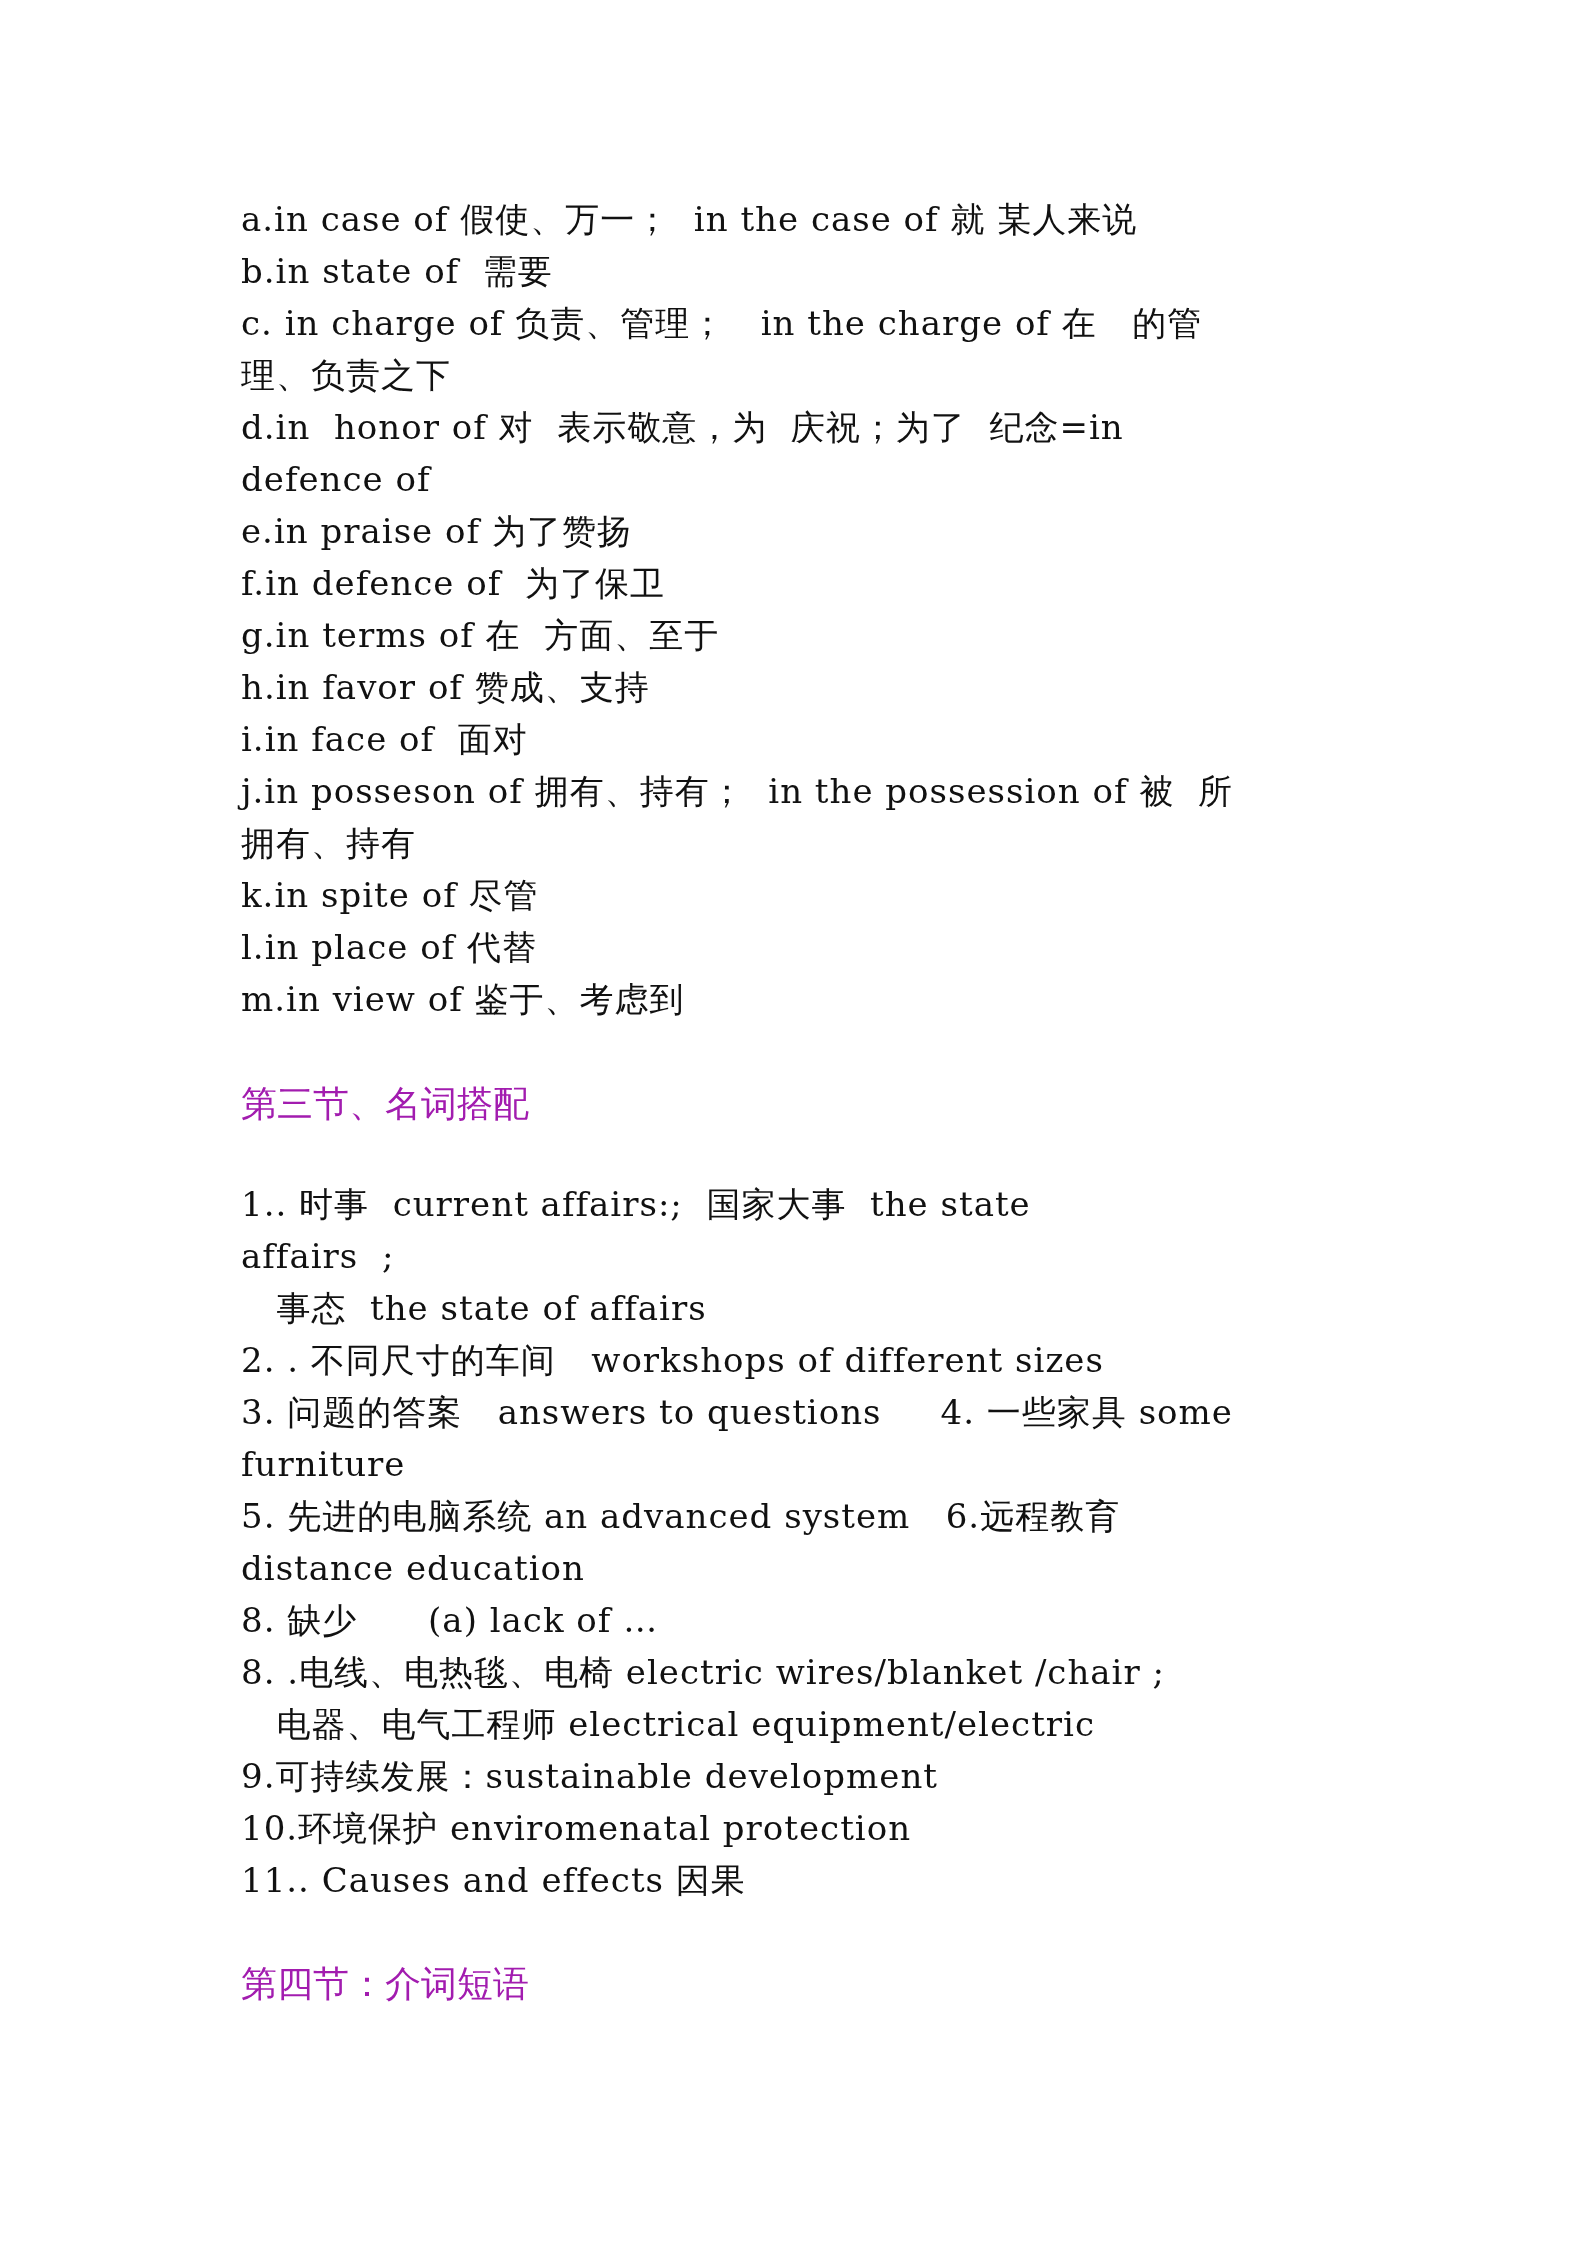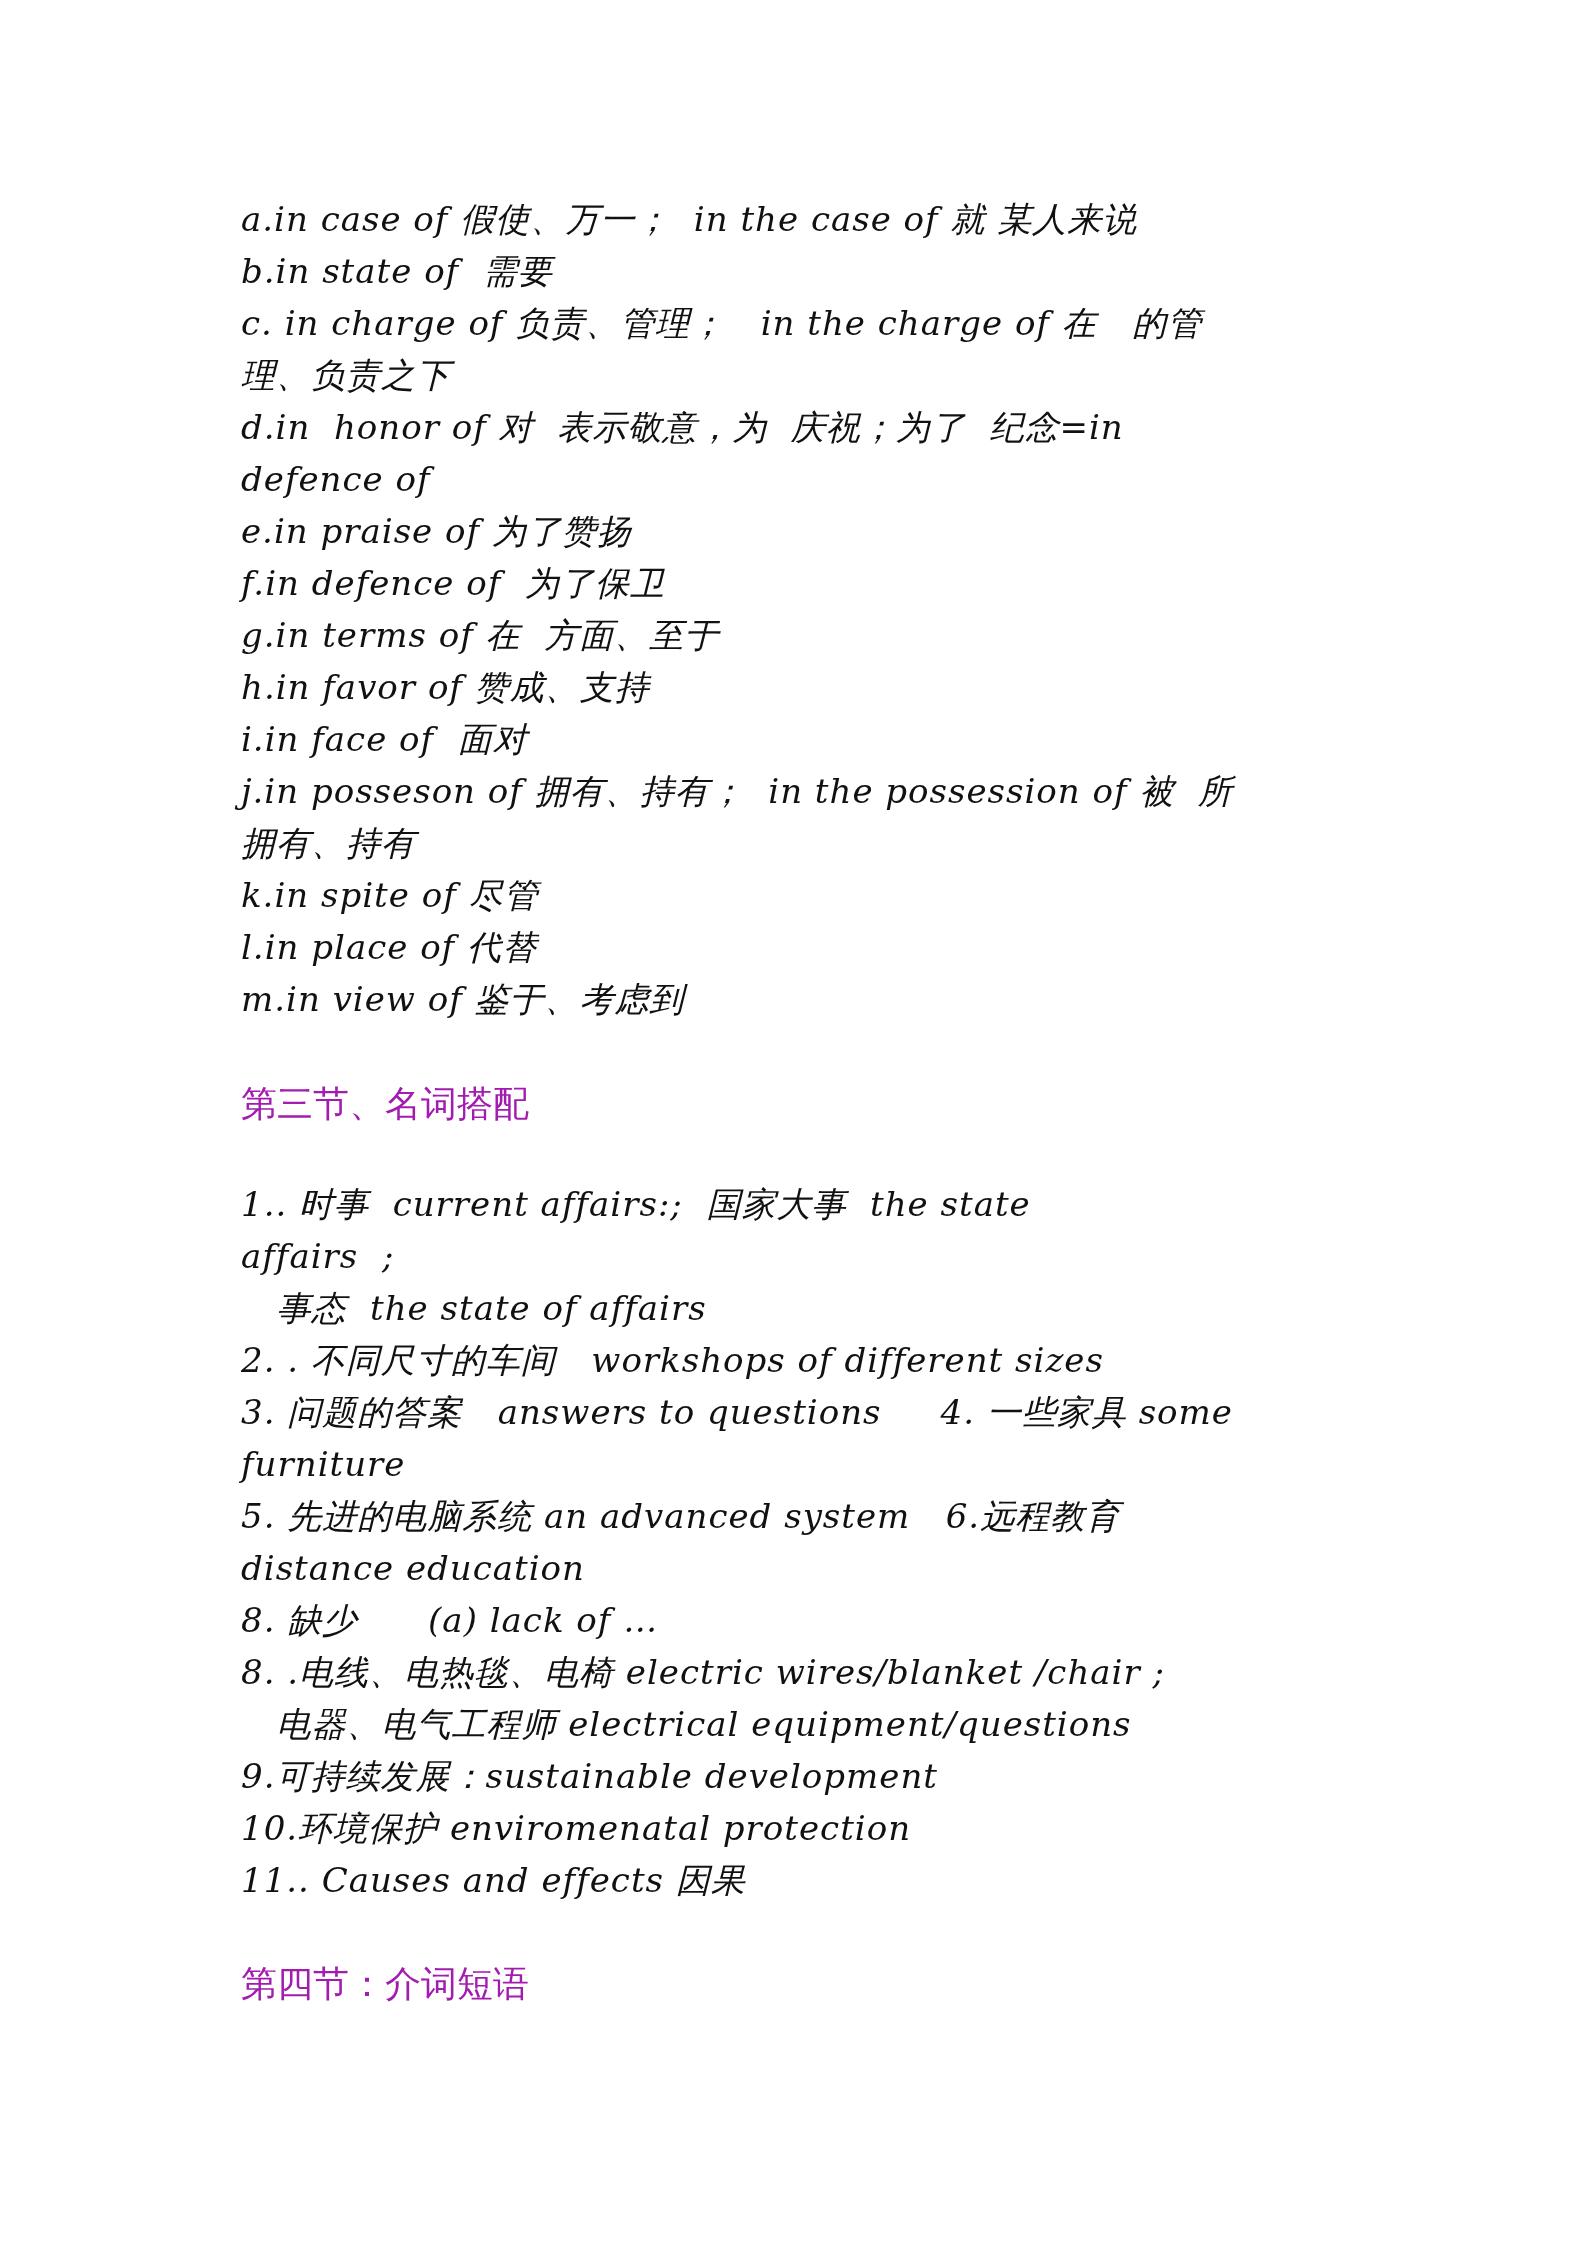--- a/index.html
+++ b/index.html
@@ -3,21 +3,20 @@
 <meta charset="utf-8">
 <style>
   html, body { margin: 0; padding: 0; background: #ffffff; }
   body { width: 1587px; height: 2245px; position: relative; overflow: hidden; }
   .page { position: absolute; left: 241px; top: 0; width: 1120px; }
   .line {
     position: absolute; left: 0; white-space: pre;
     font-family: "DejaVu Serif", "Liberation Serif", serif;
     font-size: 34px; line-height: 52px; color: #111111;
     letter-spacing: 1px;
-    font-style: italic;
   }
   .heading {
     position: absolute; left: 0; white-space: pre;
     font-family: "DejaVu Sans", "Liberation Sans", sans-serif;
     font-size: 36px; line-height: 52px; color: #a21caf;
   }
 </style>
 </head>
 <body>
 
@@ -47,20 +46,20 @@
     <div class="line" style="top:1178px">1.. 时事  current affairs:;  国家大事  the state</div>
     <div class="line" style="top:1230px">affairs  ;</div>
     <div class="line" style="top:1282px">   事态  the state of affairs</div>
     <div class="line" style="top:1334px">2. . 不同尺寸的车间   workshops of different sizes</div>
     <div class="line" style="top:1386px">3. 问题的答案   answers to questions     4. 一些家具 some</div>
     <div class="line" style="top:1438px">furniture</div>
     <div class="line" style="top:1490px">5. 先进的电脑系统 an advanced system   6.远程教育</div>
     <div class="line" style="top:1542px">distance education</div>
     <div class="line" style="top:1594px">8. 缺少      (a) lack of …</div>
     <div class="line" style="top:1646px">8. .电线、电热毯、电椅 electric wires/blanket /chair ;</div>
-    <div class="line" style="top:1698px">   电器、电气工程师 electrical equipment/questions</div>
+    <div class="line" style="top:1698px">   电器、电气工程师 electrical equipment/electric</div>
     <div class="line" style="top:1750px">9.可持续发展：sustainable development</div>
     <div class="line" style="top:1802px">10.环境保护 enviromenatal protection</div>
     <div class="line" style="top:1854px">11.. Causes and effects 因果</div>
   </div>
 
   <div class="heading" style="top:1958px">第四节：介词短语</div>
 </div>
 
 </body></html>

